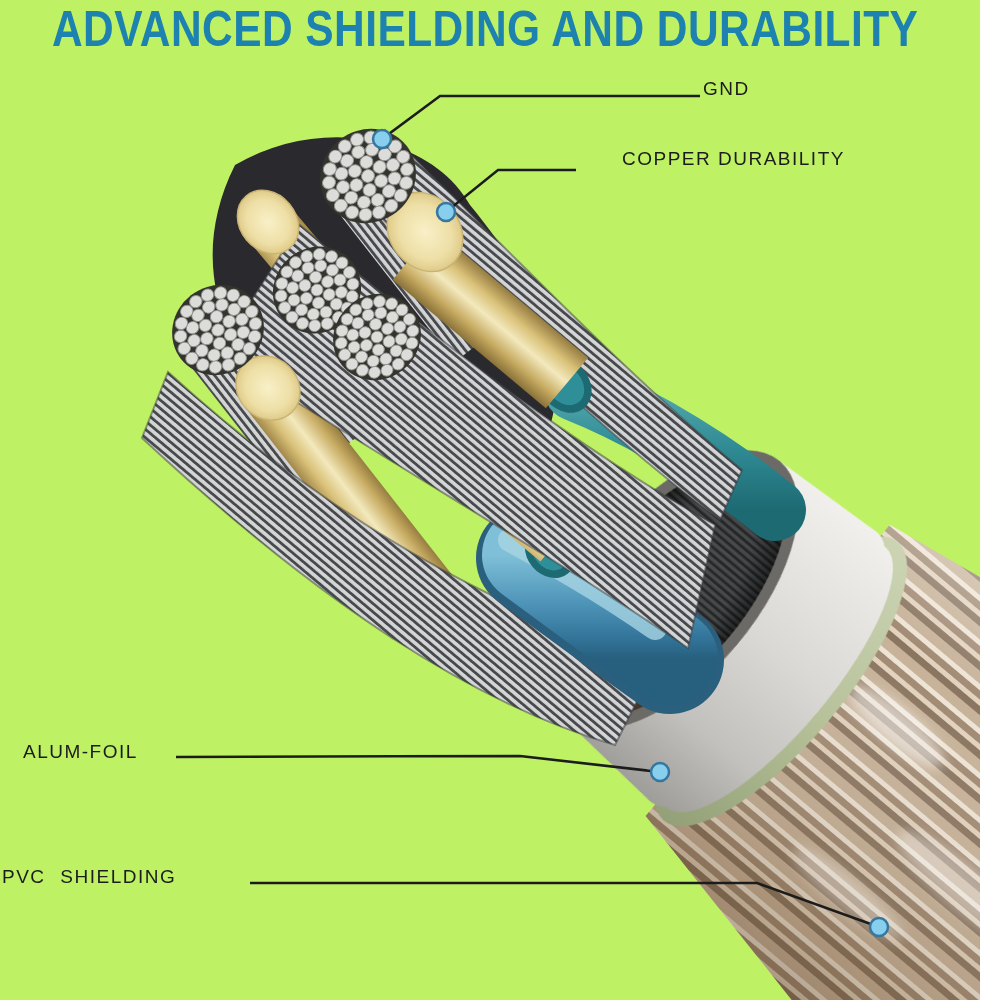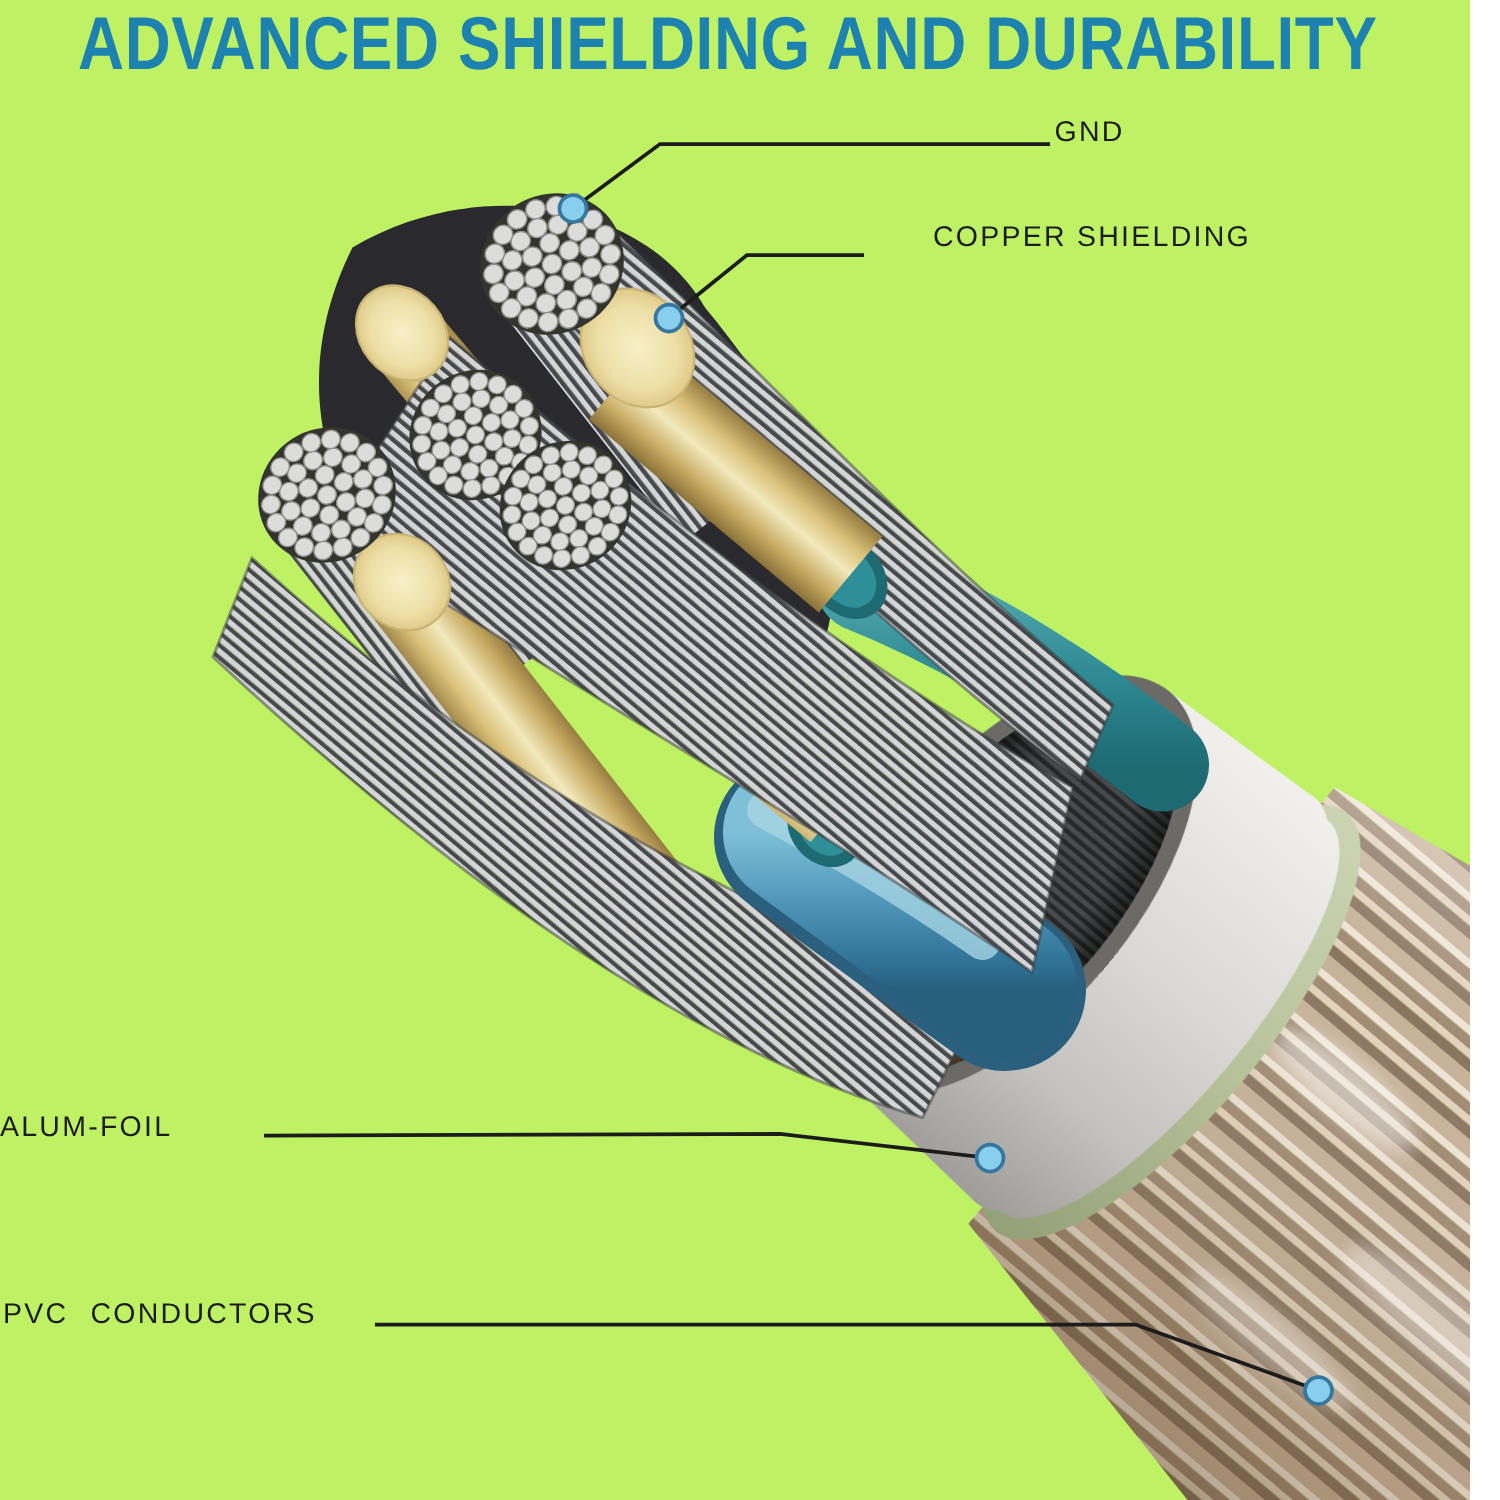--- a/index.html
+++ b/index.html
@@ -6,21 +6,21 @@
   .stage{position:relative;width:980px;height:1000px;background:#bef264;overflow:hidden;
          font-family:"Liberation Sans", sans-serif;}
   .stage svg{position:absolute;left:0;top:0;}
   .page-title{position:absolute;left:52px;top:0px;font-size:50px;font-weight:bold;
               letter-spacing:.5px;color:#1e82b0;transform:scaleX(.85);transform-origin:left top;
               white-space:nowrap;}
   .callout-label{position:absolute;font-size:19px;color:#1c1c1c;letter-spacing:1.5px;
                  white-space:nowrap;}
   .lbl-gnd{left:703px;top:78px;}
   .lbl-copper{left:622px;top:148px;}
-  .lbl-alum{left:0;top:741px;}
+  .lbl-alum{left:23px;top:741px;}
   .lbl-pvc{left:2px;top:866px;word-spacing:8px;}
 </style>
 </head>
 <body>
 
 <div class="stage">
 
   <svg width="1000" height="1000" viewBox="0 0 1000 1000">
     <defs>
       <linearGradient id="goldG" gradientUnits="userSpaceOnUse" x1="0" y1="-36" x2="0" y2="36">
@@ -223,16 +223,16 @@
     <g stroke-width="2.5">
       <circle cx="382" cy="139" r="9" stroke="#35779f" fill="#87cfec"></circle>
       <circle cx="446" cy="212" r="9" stroke="#35779f" fill="#87cfec"></circle>
       <circle cx="660" cy="772" r="9" stroke="#35779f" fill="#87cfec"></circle>
       <circle cx="879" cy="927" r="9" stroke="#35779f" fill="#87cfec"></circle>
     </g>
   </svg>
 
   <div class="page-title">ADVANCED SHIELDING AND DURABILITY</div>
   <div class="callout-label lbl-gnd">GND</div>
-  <div class="callout-label lbl-copper">COPPER SHIELDING</div>
+  <div class="callout-label lbl-copper">COPPER DURABILITY</div>
   <div class="callout-label lbl-alum">ALUM-FOIL</div>
-  <div class="callout-label lbl-pvc">PVC CONDUCTORS</div>
+  <div class="callout-label lbl-pvc">PVC SHIELDING</div>
 </div>
 
 </body></html>

